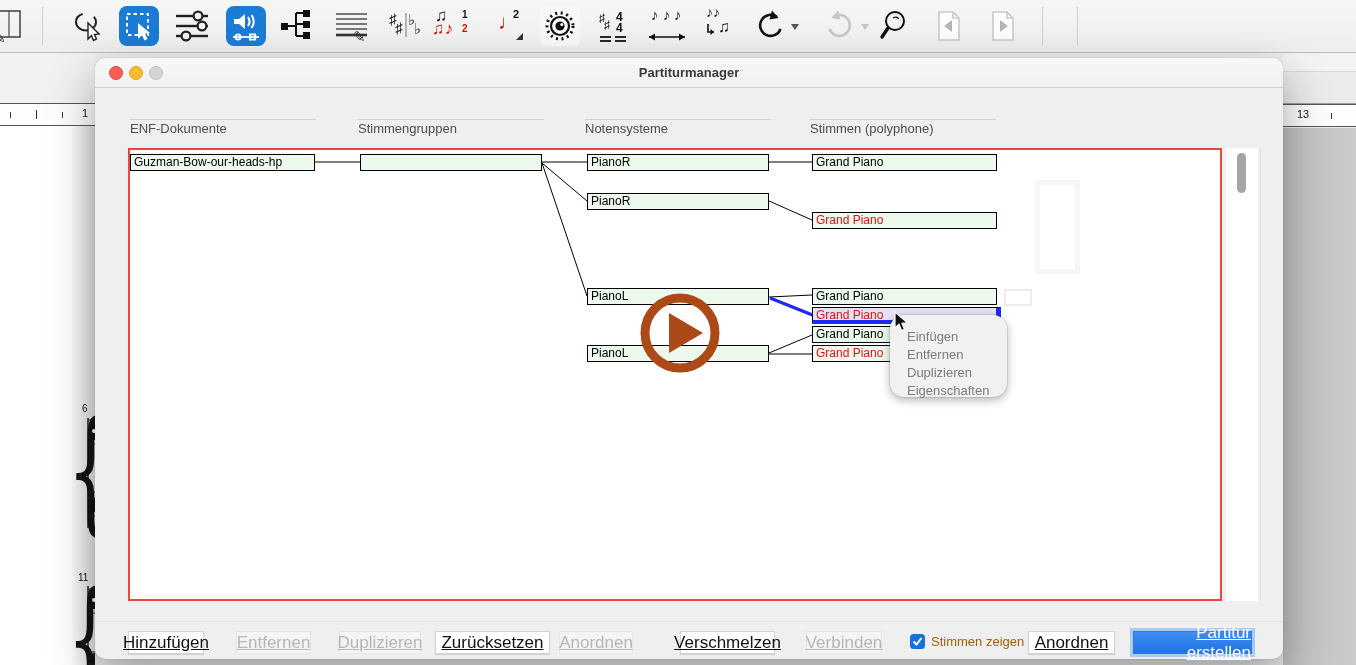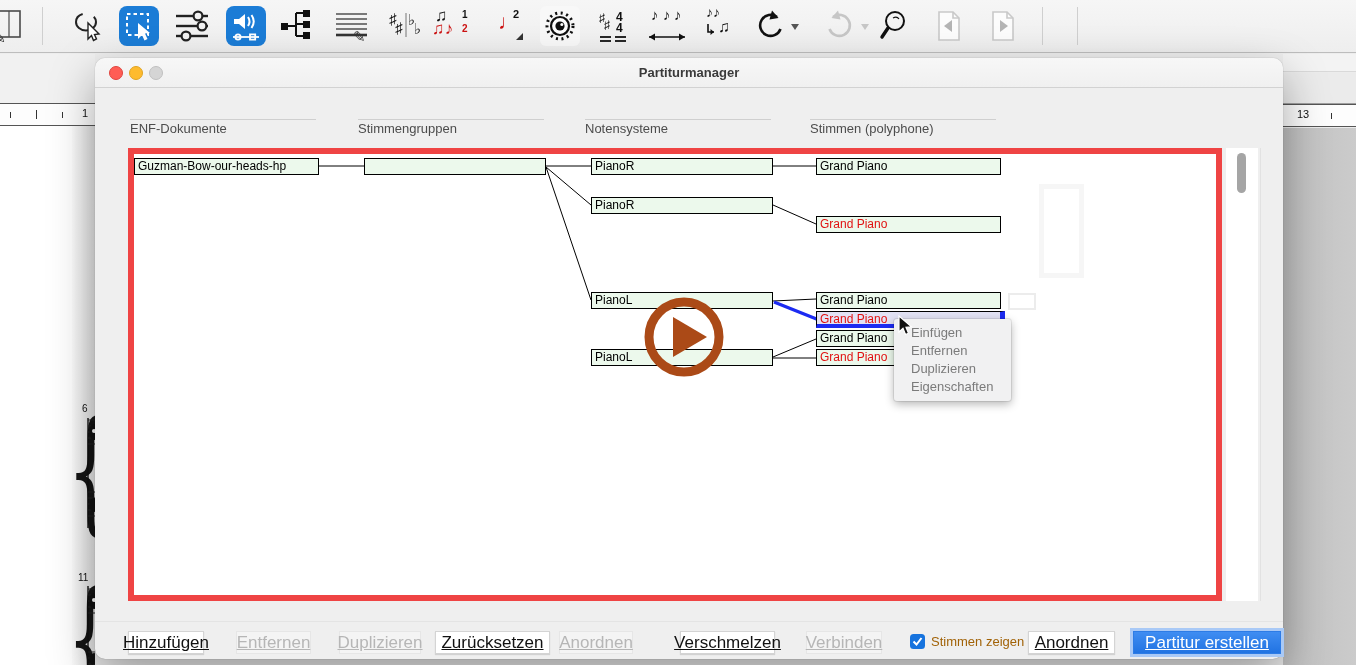--- a/index.html
+++ b/index.html
@@ -41,37 +41,37 @@
               font-size:13px; font-weight:bold; color:#3a3a3a; }
   .tl { position:absolute; top:8px; width:14px; height:14px; border-radius:50%; }
   .tl.red { left:14px; background:#ff5d55; border:1px solid #e0443e; }
   .tl.yellow { left:34px; background:#febb2e; border:1px solid #e0a422; }
   .tl.gray { left:54px; background:#d5d5d5; border:1px solid #c0c0c0; }
 
   .colhead { position:absolute; top:63px; font-size:13px; color:#4c4c4c; }
   .colline { position:absolute; top:61px; height:1px; width:186px; background:#cfcfcf; }
 
   .panel { position:absolute; left:33px; top:90px; width:1094px; height:453px;
-           background:#ffffff; border:6px solid #ef4444; overflow:hidden; }
+           background:#ffffff; border:2px solid #ef4444; overflow:hidden; }
   .ghost { position:absolute; border:5px solid #f6f6f6; }
   .ghost2 { position:absolute; border:2px solid #ececec; }
 
   .node { position:absolute; height:17px; border:1px solid #000; background:#ecf9ec;
           font-size:12px; line-height:14px; padding-left:3px; color:#000;
           white-space:nowrap; overflow:hidden; }
   .node.redtext { color:#e11212; }
   .node.selected { background:#e2e2f4; border-bottom:4px solid #1c2bf2; border-right:5px solid #1c2bf2; }
 
   .gutter { position:absolute; left:1131px; top:90px; width:32px; height:453px; background:#ffffff; }
   .thumb { position:absolute; left:11px; top:5px; width:9px; height:40px; background:#a5a5a5; border-radius:5px; }
   .gutline { position:absolute; left:1165px; top:90px; width:1px; height:453px; background:#e2e2e2; }
 
   .ctxmenu { position:absolute; left:760px; top:165px; width:117px; height:82px;
-             background:#f1f1f2; border-radius:3px; box-shadow:0 3px 10px rgba(0,0,0,.3), 0 0 0 1px rgba(0,0,0,.08);
-             padding-top:5px; z-index:30; }
+             background:#f1f1f2; border-radius:14px; box-shadow:0 3px 10px rgba(0,0,0,.3), 0 0 0 1px rgba(0,0,0,.08);
+             padding-top:13px; z-index:30; }
   .ctxmenu .mi { font-size:13px; color:#7b7b7b; line-height:18px; padding-left:17px; }
 
   .playwrap { position:absolute; left:505px; top:138px; width:90px; height:90px; z-index:20; }
   .cursor { position:absolute; left:764px; top:161px; z-index:40; }
 
   .footline { position:absolute; left:0; top:563px; width:1188px; height:1px; background:#e4e4e4; }
   .btn { position:absolute; top:573px; height:23px; border-radius:0; background:#ffffff;
          border:1px solid #d4d4d4; box-shadow:0 1px 1px rgba(0,0,0,.12); color:#111;
          font-size:17px; display:flex; align-items:center; justify-content:center;text-decoration:underline; }
   .btn.disabled { background:#f4f4f4; border:1px solid #e6e6e6; box-shadow:none; color:#b6b6b6; }
@@ -440,16 +440,16 @@
     <div class="btn disabled" style="left:711px;width:76px;">Verbinden</div>
 
     <div class="ckbox" style="left:815px;">
       <svg width="11" height="11">
           <polyline points="1.5,5.5 4.5,8.5 9.5,2" fill="none" stroke="#fff" stroke-width="2"></polyline>
         </svg>
     </div>
     <div class="cklabel" style="left:836px;">Stimmen zeigen</div>
 
     <div class="btn" style="left:933px;width:87px;">Anordnen</div>
-    <div class="btn primary" style="left:1038px;width:148px;text-align:right;">Partitur erstellen</div>
+    <div class="btn primary" style="left:1038px;width:119px;text-align:right;">Partitur erstellen</div>
   </div>
 
 </div>
 
 </body></html>

